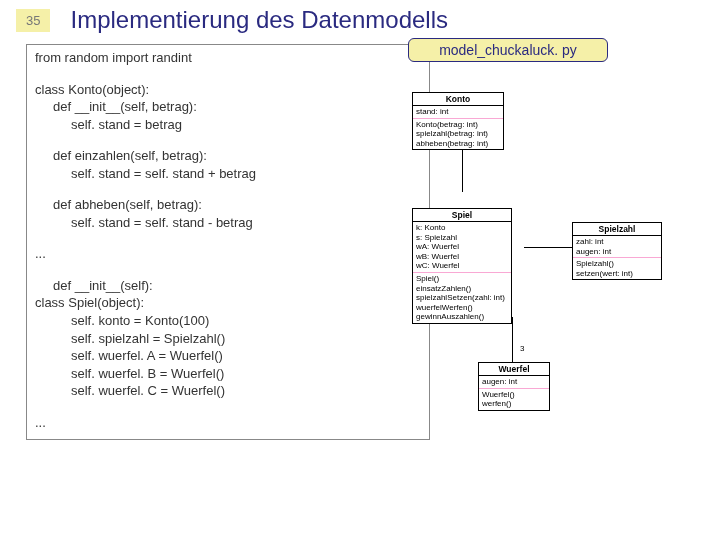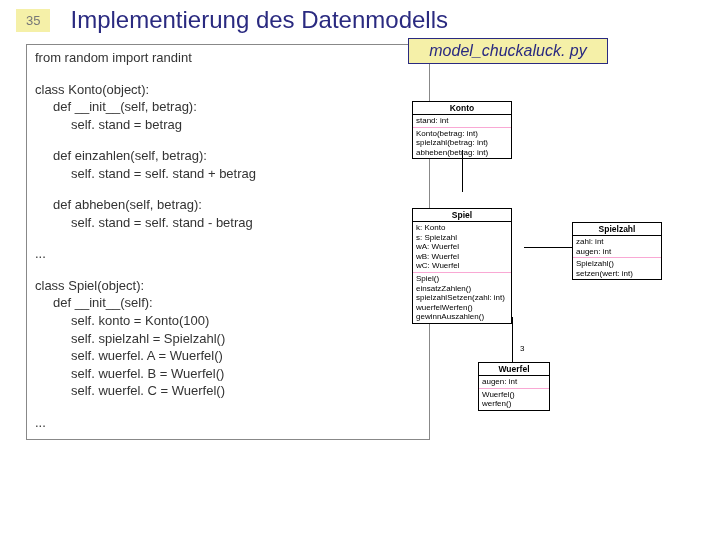--- a/index.html
+++ b/index.html
@@ -45,27 +45,26 @@
   .code-box .line { white-space: pre; }
   .indent1 { padding-left: 18px; }
   .indent2 { padding-left: 36px; }
   .gap { height: 14px; }
   .filename-pill {
     position: absolute;
     top: 0px;
     left: 408px;
     width: 200px;
     border: 1.5px solid #2a2a80;
-    border-radius: 0;
+    border-radius: 6px;
     background: #f5f0a8;
     color: #2a2a80;
     text-align: center;
-    font-size: 16px;
+    font-size: 14px;
     padding: 3px 0;
-    font-style: italic;
   }
   .uml-area {
     position: absolute;
     top: 54px;
     left: 412px;
     width: 280px;
     font-size: 8px;
     color: #000;
     font-family: Arial, sans-serif;
   }
@@ -115,36 +114,36 @@
     <div class="line indent2">self. stand = betrag</div>
     <div class="gap"></div>
     <div class="line indent1">def einzahlen(self, betrag):</div>
     <div class="line indent2">self. stand = self. stand + betrag</div>
     <div class="gap"></div>
     <div class="line indent1">def abheben(self, betrag):</div>
     <div class="line indent2">self. stand = self. stand - betrag</div>
     <div class="gap"></div>
     <div class="line">...</div>
     <div class="gap"></div>
+    <div class="line indent1">def __init__(self):</div>
     <div class="line">class Spiel(object):</div>
-    <div class="line indent1">def __init__(self):</div>
     <div class="line indent2">self. konto = Konto(100)</div>
     <div class="line indent2">self. spielzahl = Spielzahl()</div>
     <div class="line indent2">self. wuerfel. A = Wuerfel()</div>
     <div class="line indent2">self. wuerfel. B = Wuerfel()</div>
     <div class="line indent2">self. wuerfel. C = Wuerfel()</div>
     <div class="gap"></div>
     <div class="line">...</div>
   </div>
 
   <div class="filename-pill">model_chuckaluck. py</div>
 
   <div class="uml-area">
 
-    <div class="uml-box" style="left:0px; top:9px; width:100px;">
+    <div class="uml-box" style="left:0px; top:0px; width:92px;">
       <div class="uml-title">Konto</div>
       <div class="uml-sec">
         <div class="uml-line">stand: int</div>
       </div>
       <div class="uml-sec">
         <div class="uml-line">Konto(betrag: int)</div>
         <div class="uml-line">spielzahl(betrag: int)</div>
         <div class="uml-line">abheben(betrag: int)</div>
       </div>
     </div>

